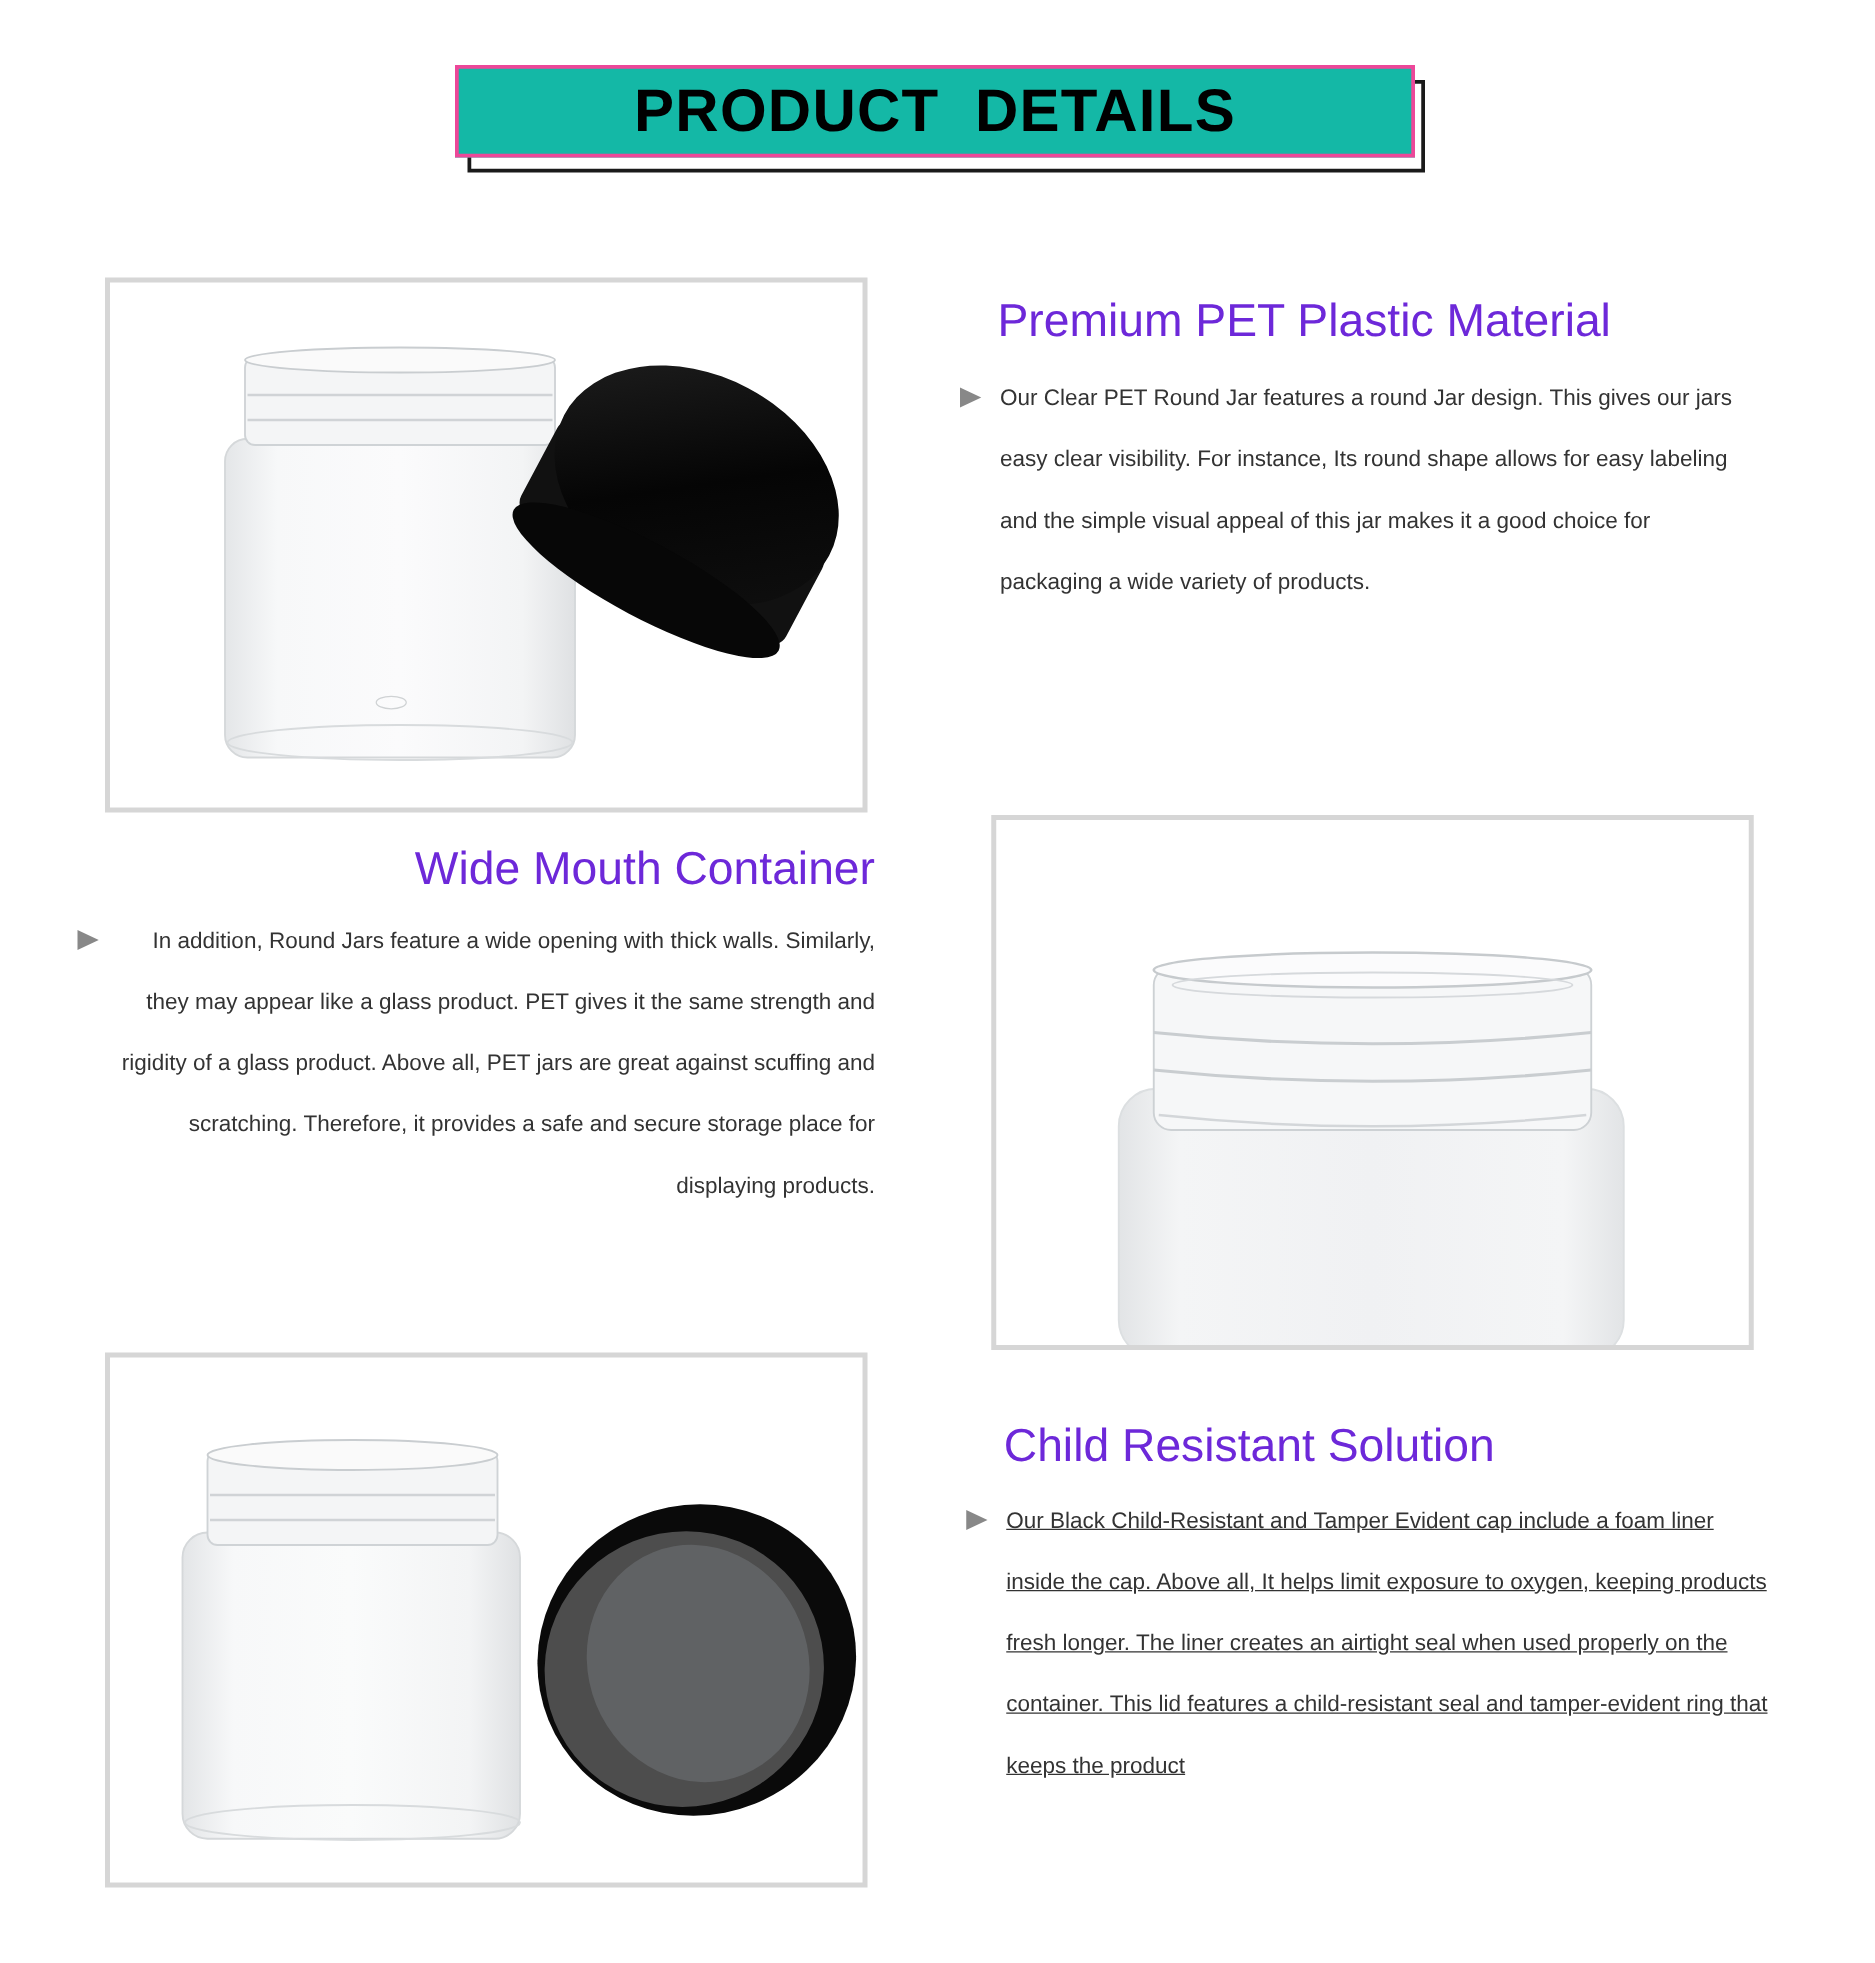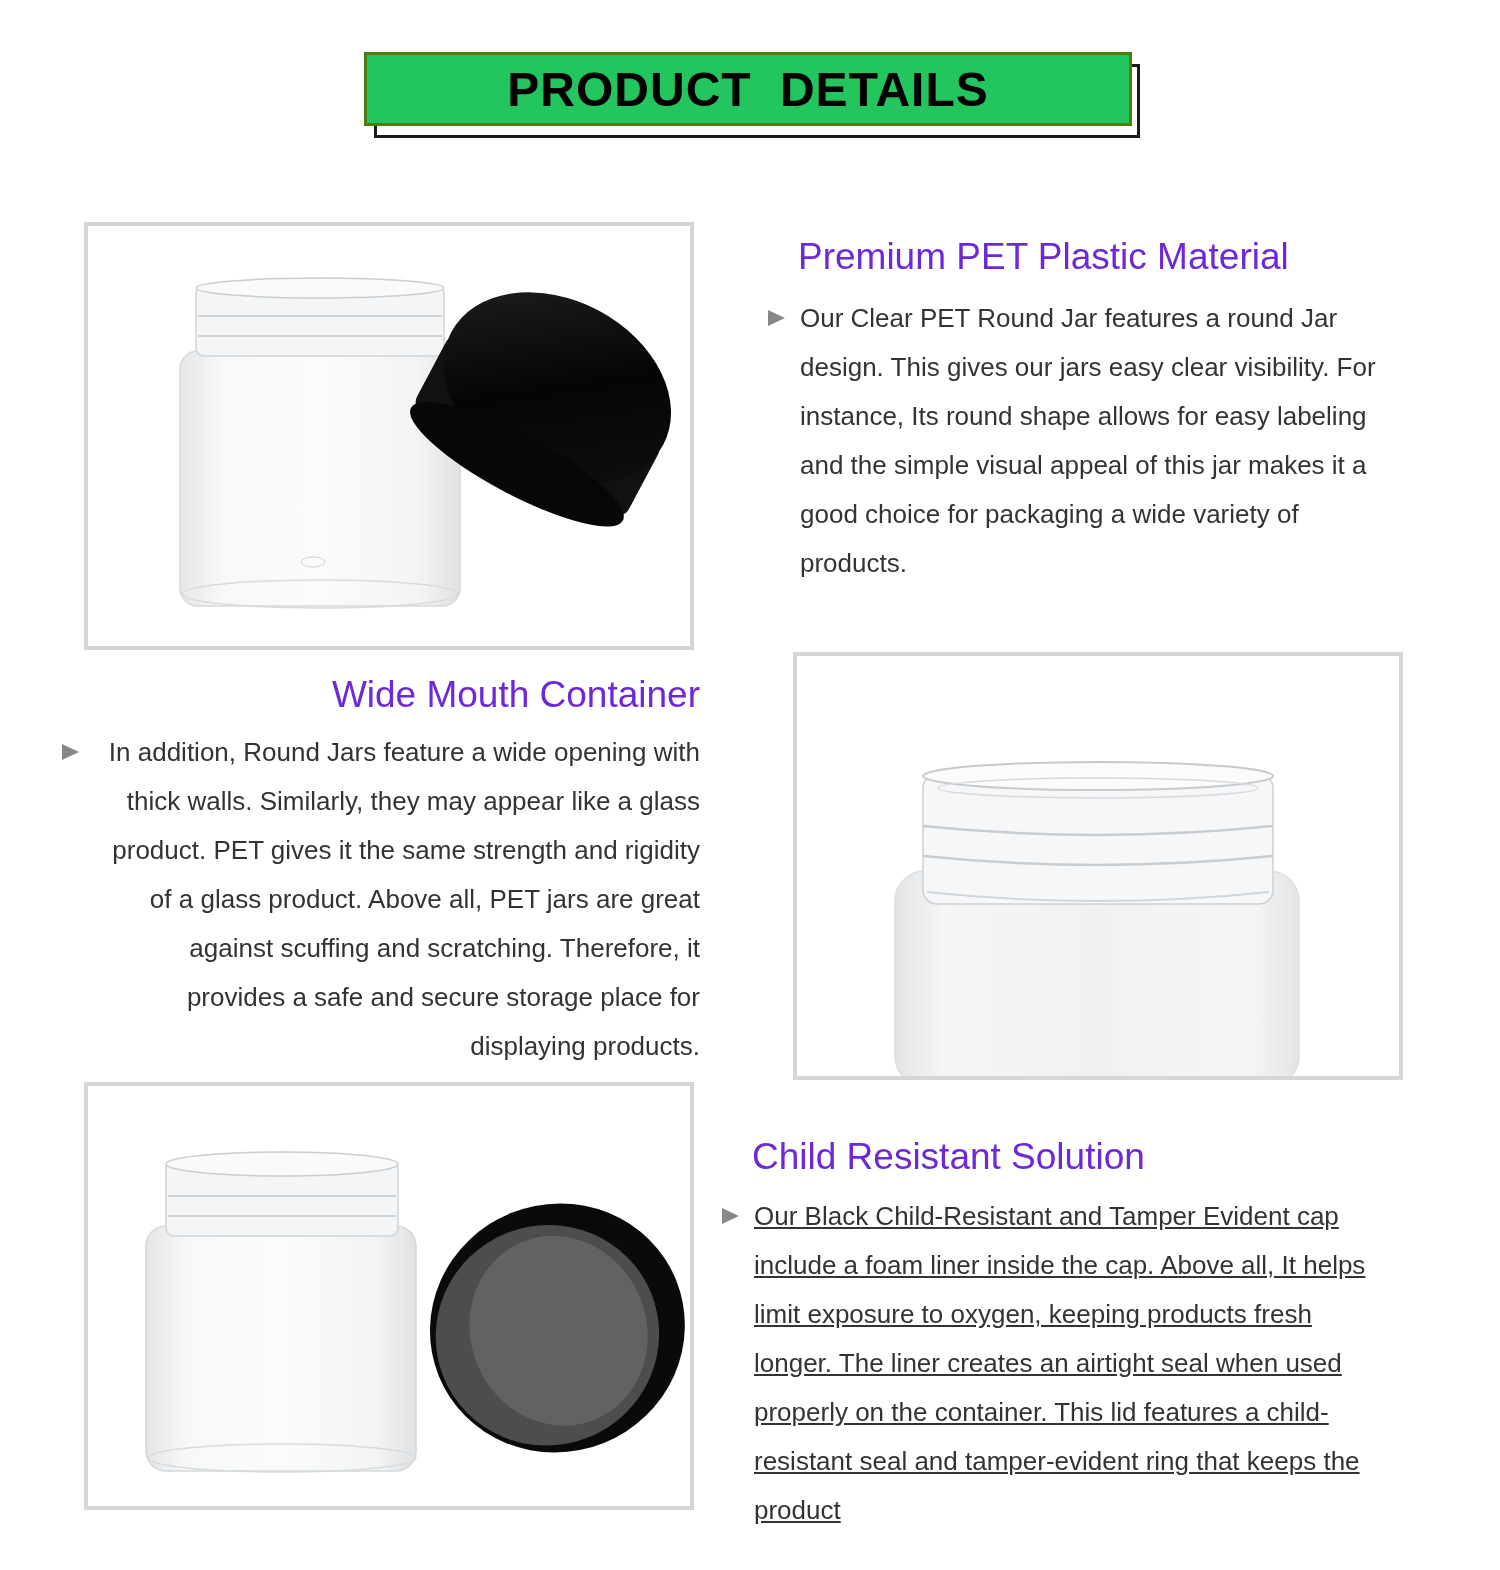--- a/index.html
+++ b/index.html
@@ -4,32 +4,32 @@
 <style>
   html, body { margin: 0; padding: 0; background: #ffffff; }
   body { width: 1500px; height: 1570px; position: relative; overflow: hidden;
          font-family: "Liberation Sans", sans-serif; }
 
   
   .title-wrap { position: absolute; left: 364px; top: 52px; width: 780px; height: 90px; }
   .title-shadow { position: absolute; left: 10px; top: 12px; width: 766px; height: 74px;
                   border: 3px solid #1a1a1a; background: #fff; box-sizing: border-box; }
   .title-box { position: absolute; left: 0; top: 0; width: 768px; height: 74px;
-               border: 3px solid #4d7c0f; background: #22c55e; box-sizing: border-box;
+               border: 3px solid #ec4899; background: #14b8a6; box-sizing: border-box;
                display: flex; align-items: center; justify-content: center; }
   .title-text { font-size: 48px; font-weight: bold; color: #000; letter-spacing: 1px; word-spacing: 14px; }
 
   
   .frame { position: absolute; border: 4px solid #d6d6d6; background: #fff; box-sizing: border-box; overflow: hidden; }
   .frame svg { width: 100%; height: 100%; display: block; }
 
   
   .block { position: absolute; }
   .block h2 { margin: 0; font-weight: normal; font-size: 37px; color: #6d28d9; }
-  .block .para { position: relative; margin-top: 22px; padding-left: 34px; font-size: 26px; line-height: 49px; color: #333; }
+  .block .para { position: relative; margin-top: 22px; padding-left: 34px; font-size: 18px; line-height: 49px; color: #333; }
   .block .bullet { position: absolute; left: 2px; top: 16px; width: 0; height: 0;
                    border-top: 8px solid transparent; border-bottom: 8px solid transparent;
                    border-left: 17px solid #888888; }
 </style>
 </head>
 <body>
 
 <div class="title-wrap">
   <div class="title-shadow"></div>
   <div class="title-box">
@@ -123,19 +123,19 @@
     <line x1="80" y1="130" x2="308" y2="130" stroke="#d0d3d6" stroke-width="2"></line>
     <ellipse cx="194" cy="372" rx="134" ry="14" fill="none" stroke="#d8dbdd" stroke-width="1.5"></ellipse>
     <g transform="rotate(-22 462 245)">
       <ellipse cx="470" cy="245" rx="128" ry="124" fill="#0a0a0a"></ellipse>
       <ellipse cx="458" cy="248" rx="112" ry="110" fill="#4d4d4d"></ellipse>
       <ellipse cx="470" cy="248" rx="88" ry="96" fill="#606264"></ellipse>
     </g>
   </svg>
 </div>
 
-<div class="block" style="left:720px; top:1136px; width:650px;">
+<div class="block" style="left:771px; top:1136px; width:650px;">
   <h2 style="padding-left:32px;">Child Resistant Solution</h2>
   <div class="para" style="margin-top:14px;text-decoration:underline;">
     <span class="bullet"></span>
     <span>Our Black Child-Resistant and Tamper Evident cap include a foam liner inside the cap. Above all, It helps limit exposure to oxygen, keeping products fresh longer. The liner creates an airtight seal when used properly on the container. This lid features a child-resistant seal and tamper-evident ring that keeps the product</span>
   </div>
 </div>
 
 </body></html>

